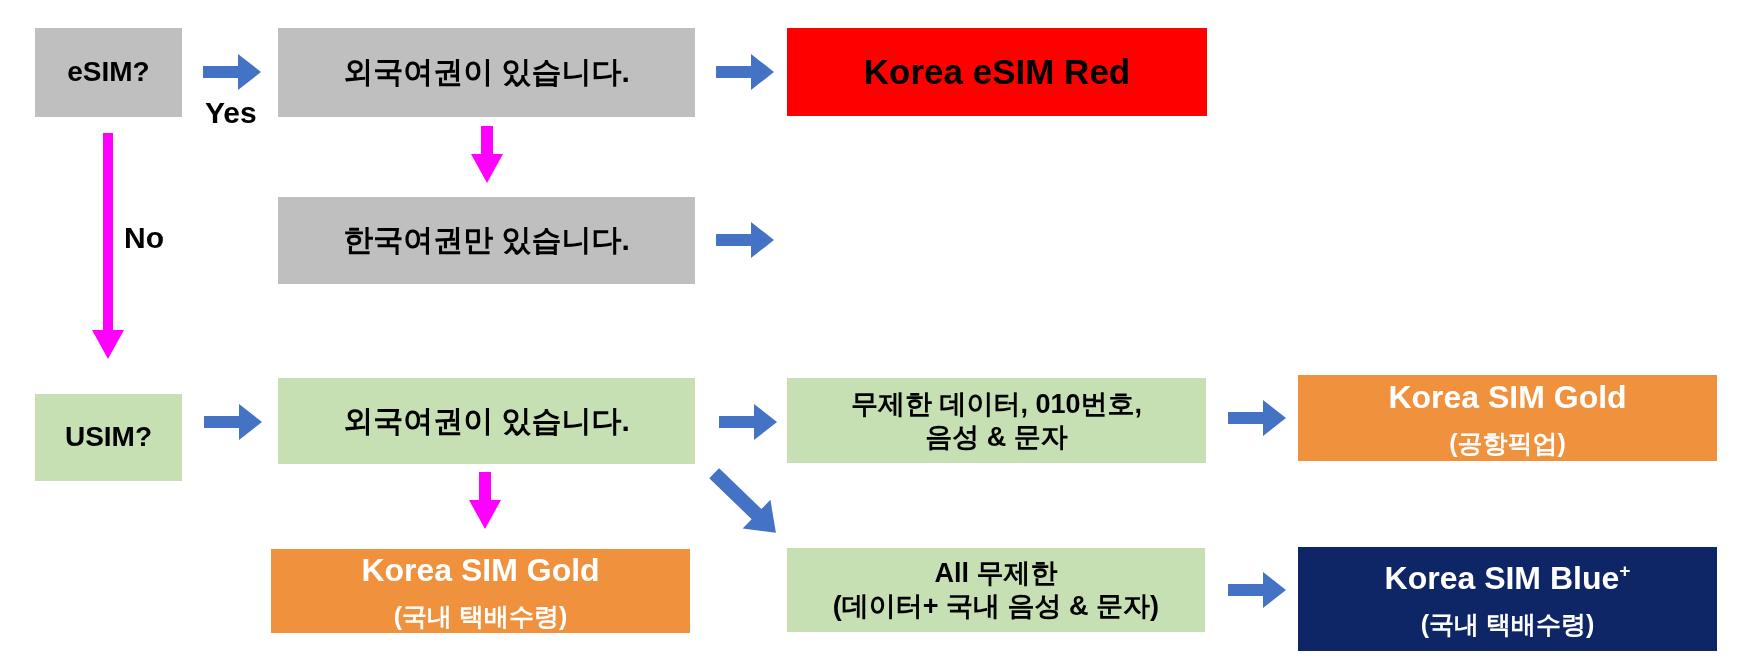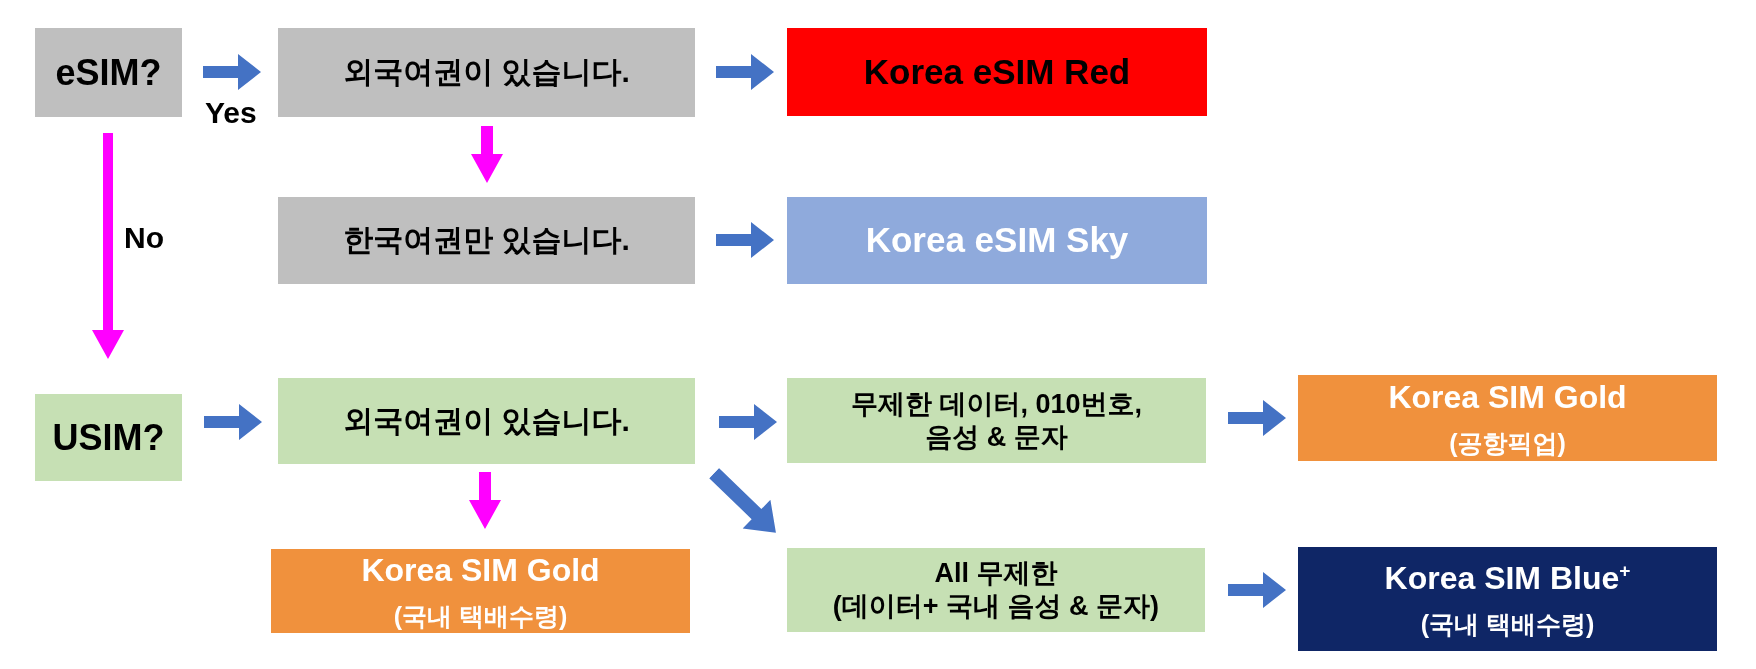--- a/index.html
+++ b/index.html
@@ -19,21 +19,21 @@
     box-sizing:border-box;
     line-height:1.22;
   }
   .gray  {background:var(--gray);  color:#000000;}
   .green {background:var(--green); color:#000000;}
   .red   {background:var(--red);   color:#000000;}
   .sky   {background:var(--sky);   color:#ffffff;}
   .orange{background:var(--orange);color:#ffffff;}
   .navy  {background:var(--navy);  color:#ffffff;}
 
-  .fs-q    {font-size:36px;}
+  .fs-q    {font-size:28px;}
   .fs-kr   {font-size:30px;}
   .fs-prod {font-size:35px;}
   .fs-two  {font-size:27px;}
   .fs-title{font-size:32px;line-height:1.15;text-align:right;}
   .fs-sub  {font-size:25px;line-height:1.15;margin-top:13px;}
 
   .arrow{position:absolute;}
   .arrow-blue polygon{fill:var(--arrow_blue);}
   .arrow-magenta polygon{fill:var(--magenta);}
 
@@ -83,23 +83,20 @@
   </svg>
 
   <div class="node gray fs-kr" style="left:278px;top:197px;width:417px;height:87px;">
     <span>한국여권만 있습니다.</span>
   </div>
 
   <svg class="arrow arrow-blue" style="left:716px;top:222px;" width="58" height="36" viewBox="0 0 58 36">
     <polygon points="0,12 35,12 35,0 58,18 35,36 35,24 0,24"></polygon>
   </svg>
 
-  <div class="node sky fs-prod" style="left:787px;top:197px;width:420px;height:87px;">
-    <span>Korea eSIM Sky</span>
-  </div>
 
   <div class="node green fs-q" style="left:35px;top:378px;width:147px;height:87px;margin-top:16px;">
     <span>USIM?</span>
   </div>
 
   <svg class="arrow arrow-blue" style="left:204px;top:404px;" width="58" height="36" viewBox="0 0 58 36">
     <polygon points="0,12 35,12 35,0 58,18 35,36 35,24 0,24"></polygon>
   </svg>
 
   <div class="node green fs-kr" style="left:278px;top:378px;width:417px;height:86px;">

